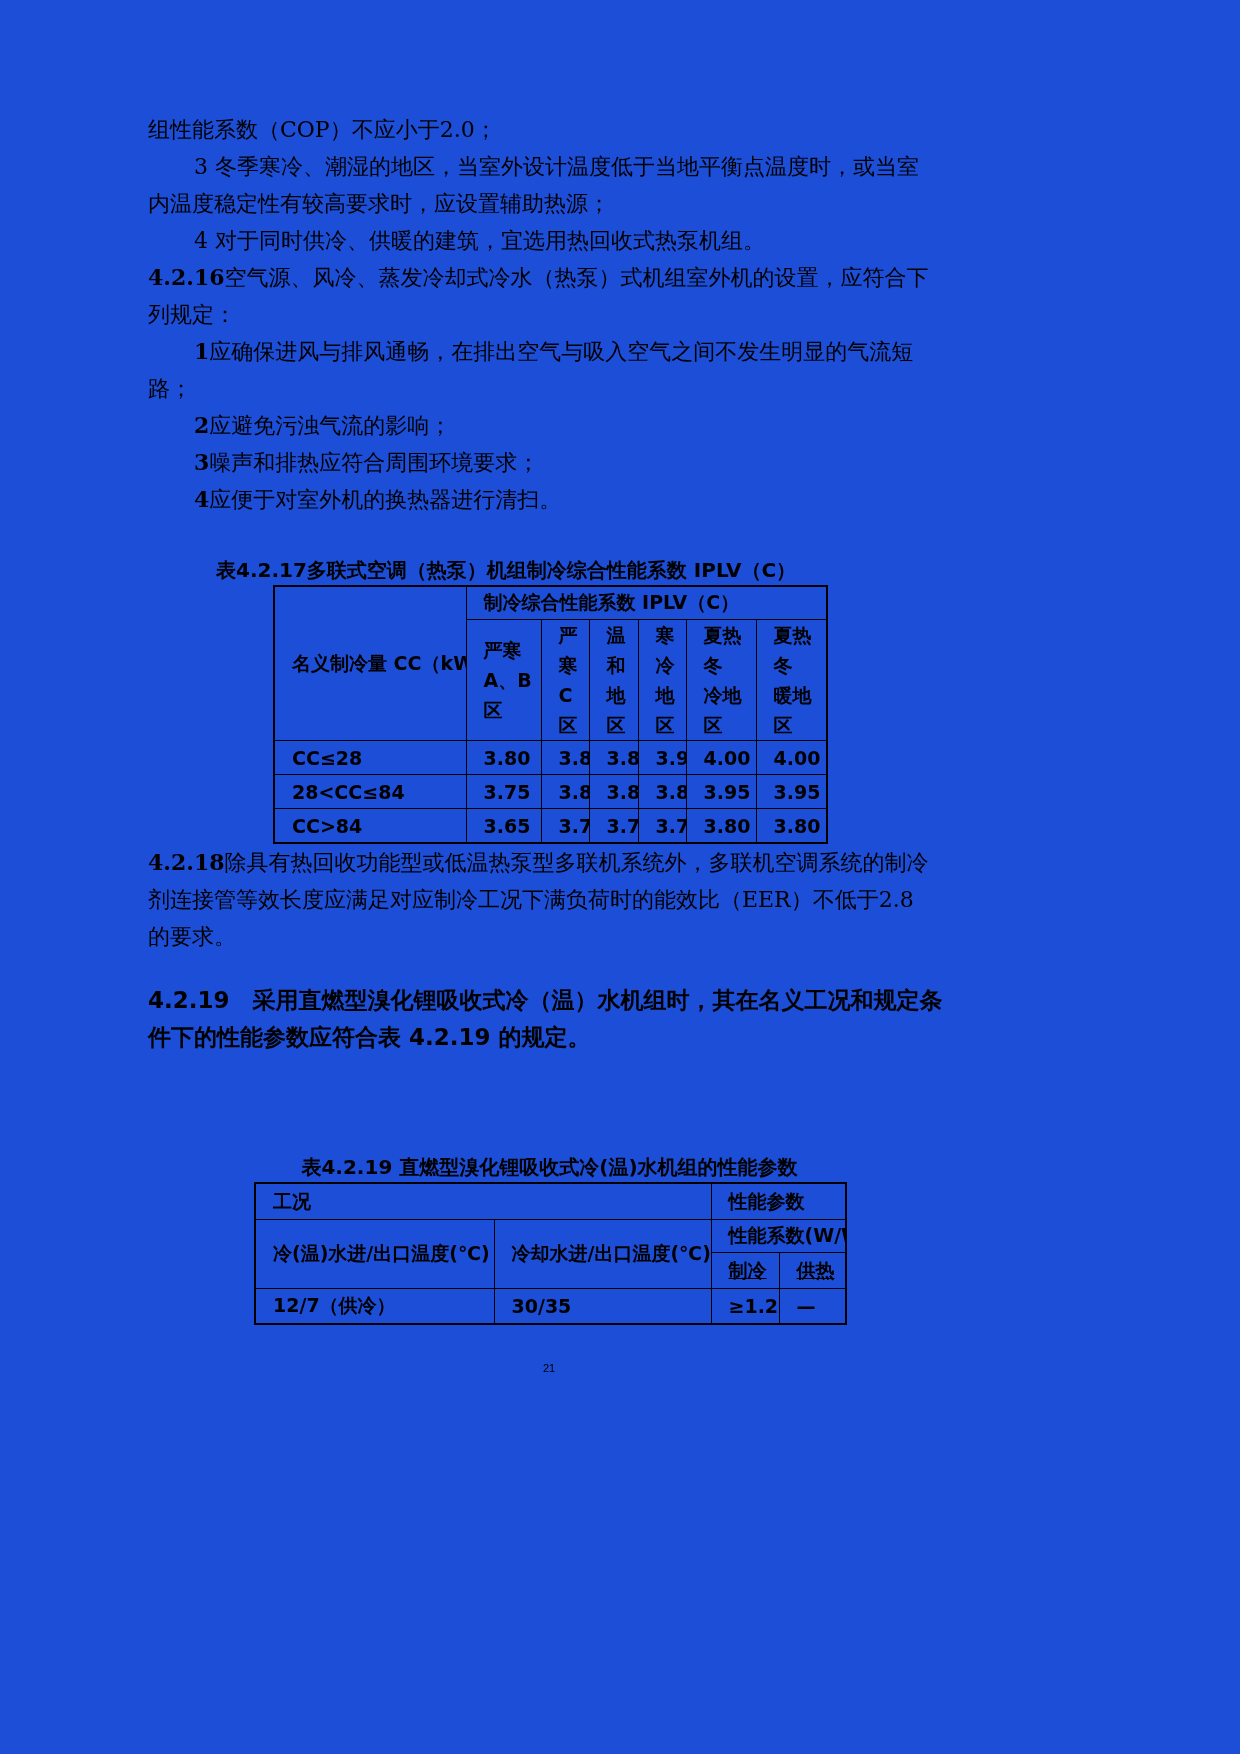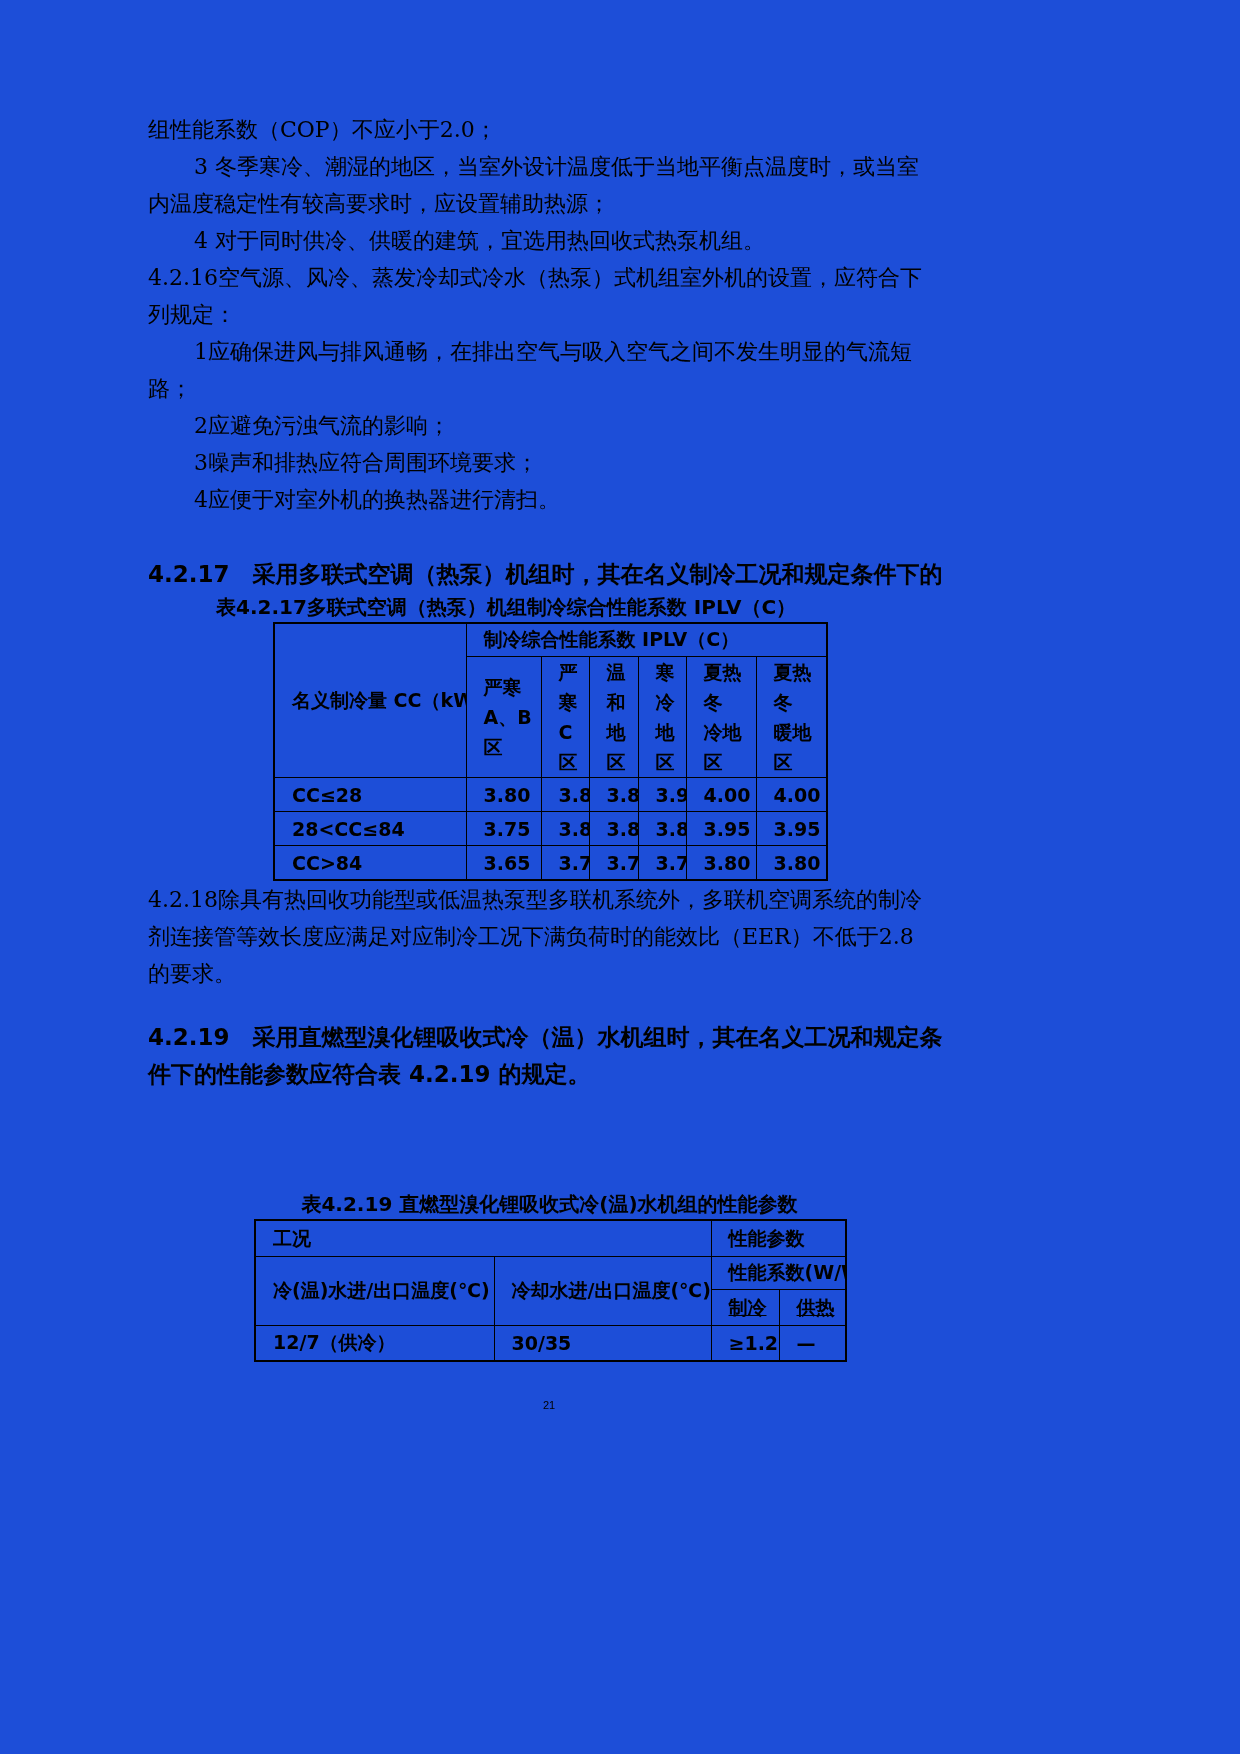--- a/index.html
+++ b/index.html
@@ -15,21 +15,21 @@
   .content{
     position:absolute;
     left:148px;top:111px;
     width:948px;
   }
   p.line{
     margin:0;height:37px;line-height:37px;
     font-size:22px;white-space:nowrap;
   }
   .indent{padding-left:46px;}
-  .b{font-weight:normal;}
+  .b{font-weight:bold;}
   .mt27{margin-top:27px;}
   .mt30{margin-top:30px;}
   .mt38{margin-top:38px;}
   .mt97{margin-top:97px;}
   .heading p{
     margin:0;height:37px;line-height:37px;
     font-family:"DejaVu Sans","Liberation Sans",sans-serif;
     font-weight:bold;font-size:23px;white-space:nowrap;
   }
   .tbl-caption{
@@ -81,21 +81,20 @@
 
     <p class="line mt27"><span class="b">4.2.16</span><span>空气源、风冷、蒸发冷却式冷水（热泵）式机组室外机的设置，应符合下</span></p>
     <p class="line">列规定：</p>
     <p class="line indent"><span class="b">1</span><span>应确保进风与排风通畅，在排出空气与吸入空气之间不发生明显的气流短</span></p>
     <p class="line">路；</p>
     <p class="line indent"><span class="b">2</span><span>应避免污浊气流的影响；</span></p>
     <p class="line indent"><span class="b">3</span><span>噪声和排热应符合周围环境要求；</span></p>
     <p class="line indent"><span class="b">4</span><span>应便于对室外机的换热器进行清扫。</span></p>
 
     <div class="heading mt38">
-      <p>4.2.17　采用多联式空调（热泵）机组时，其在名义制冷工况和规定条件下的</p>
     </div>
 
     <div class="tbl-caption cap1">表4.2.17多联式空调（热泵）机组制冷综合性能系数 IPLV（C）</div>
 
     <table class="t1">
       <colgroup>
         <col style="width:192px">
           <col style="width:75px">
           <col style="width:48px">
         <col style="width:49px">

